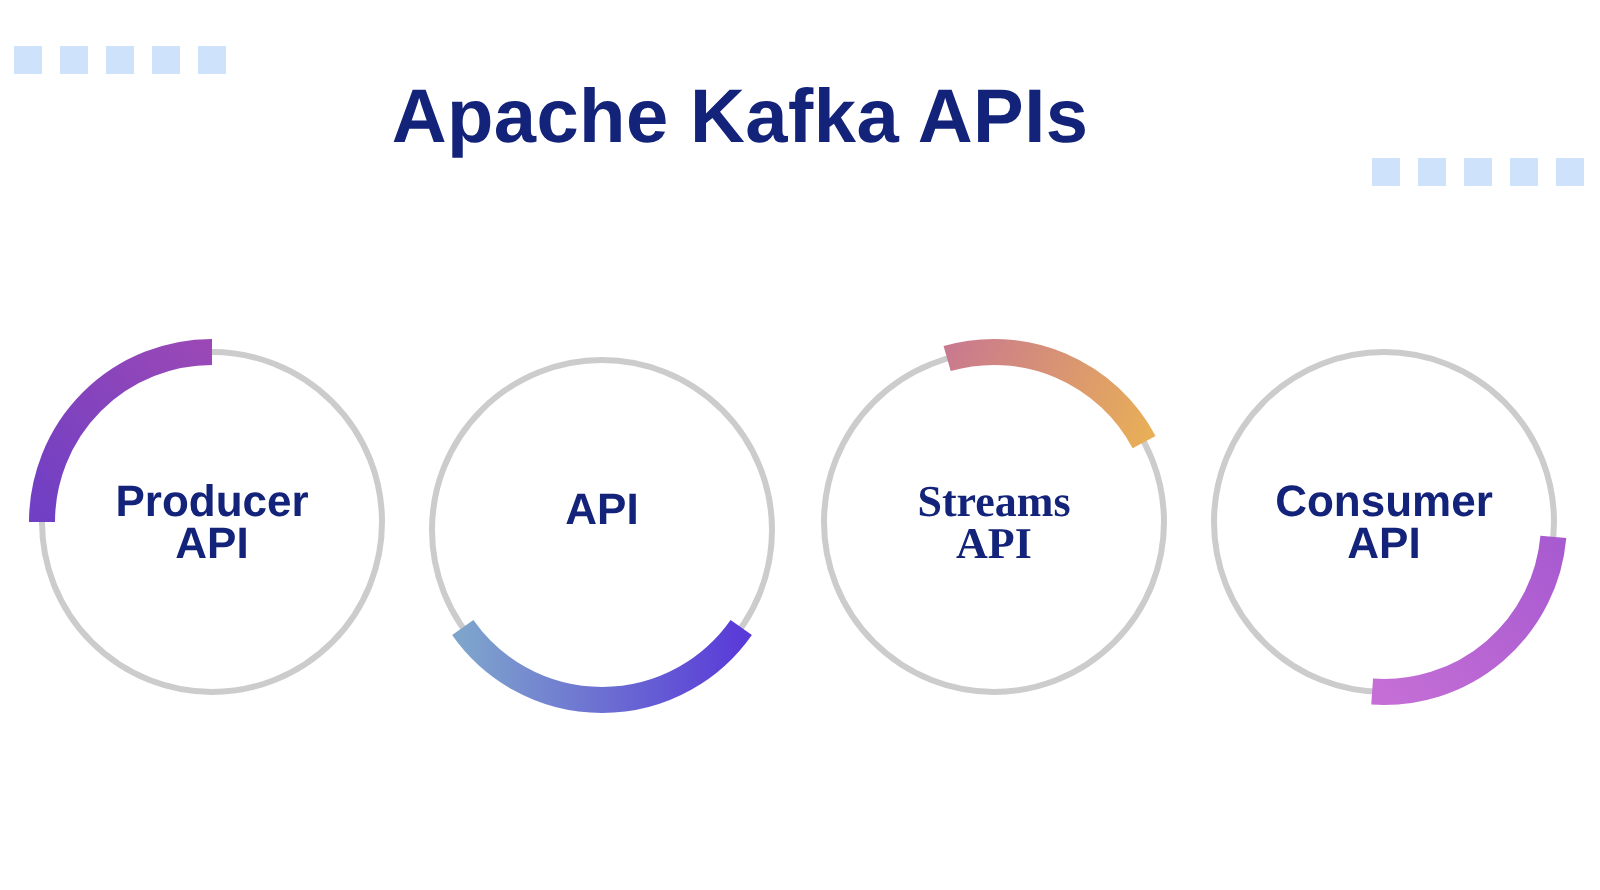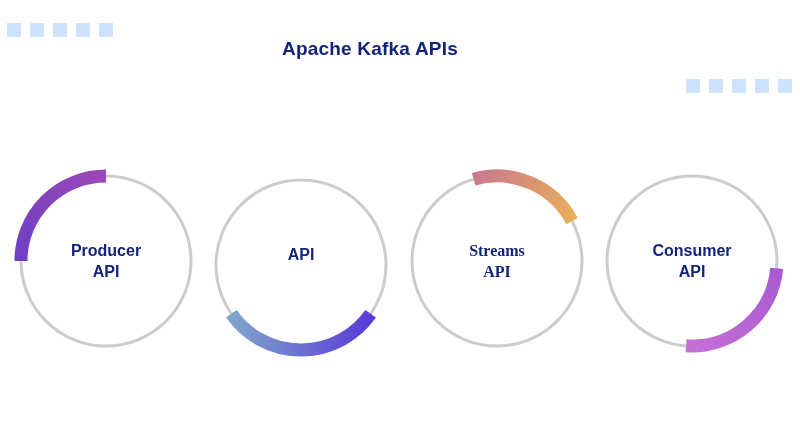--- a/index.html
+++ b/index.html
@@ -2,30 +2,30 @@
 <html><head>
 <meta charset="utf-8">
 <style>
   html, body { margin: 0; padding: 0; }
   body {
     width: 800px; height: 445px; background: #ffffff; position: relative; overflow: hidden;
     font-family: "Liberation Sans", "DejaVu Sans", sans-serif;
   }
   .title {
     position: absolute; left: 0; top: 38px; width: 740px; text-align: center;
-    font-size: 19px; font-weight: 700; color: #14237a; letter-spacing: 0.2px;
+    font-size: 38px; font-weight: 700; color: #14237a; letter-spacing: 0.2px;
   }
   .squares { position: absolute; display: flex; gap: 9px; }
   .sq { width: 14px; height: 14px; background: #cfe2fb; }
   .sq-left { left: 7px; top: 23px; }
   .sq-right { left: 686px; top: 79px; }
   .diagram { position: absolute; left: 0; top: 0; width: 800px; height: 445px; }
   .label {
     position: absolute; width: 150px; text-align: center;
-    font-size: 16px; font-weight: 700; color: #14237a; line-height: 21px;
+    font-size: 22px; font-weight: 700; color: #14237a; line-height: 21px;
   }
 </style>
 </head>
 <body>
 
 <div class="title">Apache Kafka APIs</div>
 
 <div class="squares sq-left">
   <div class="sq"></div>
   <div class="sq"></div>

